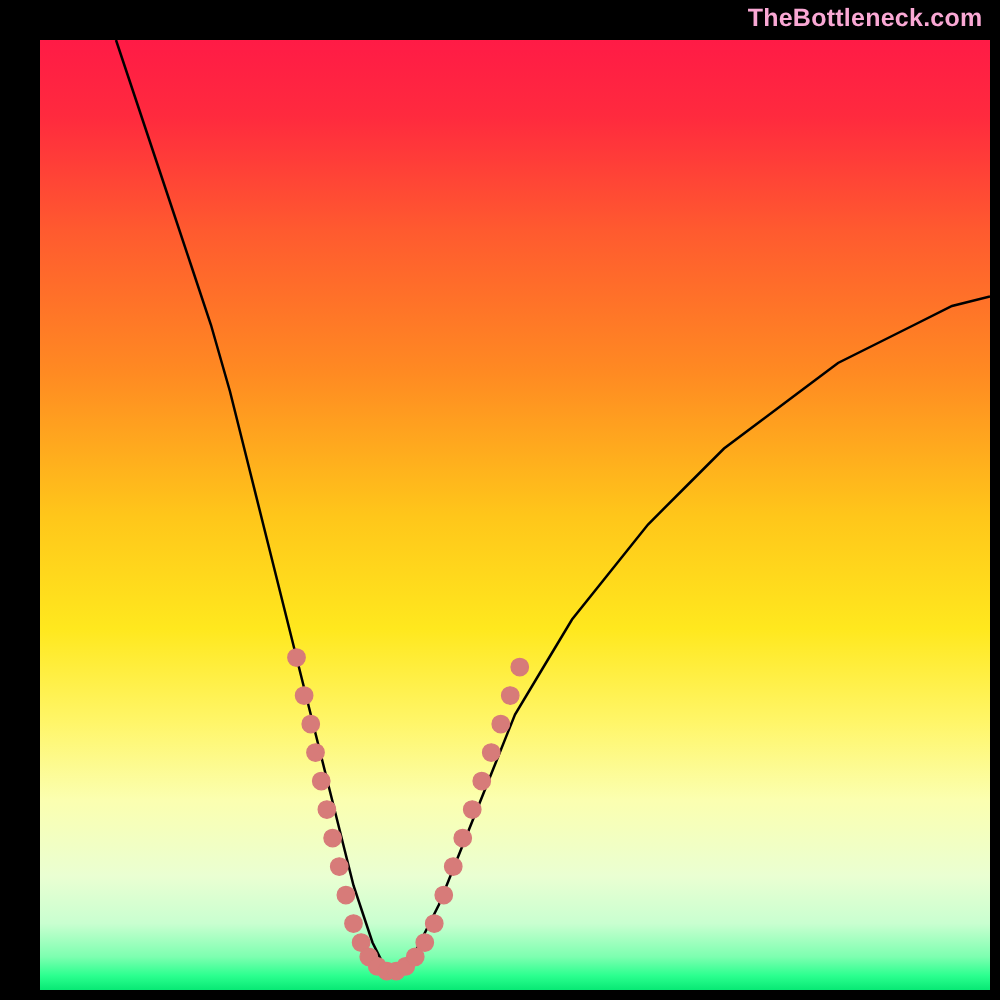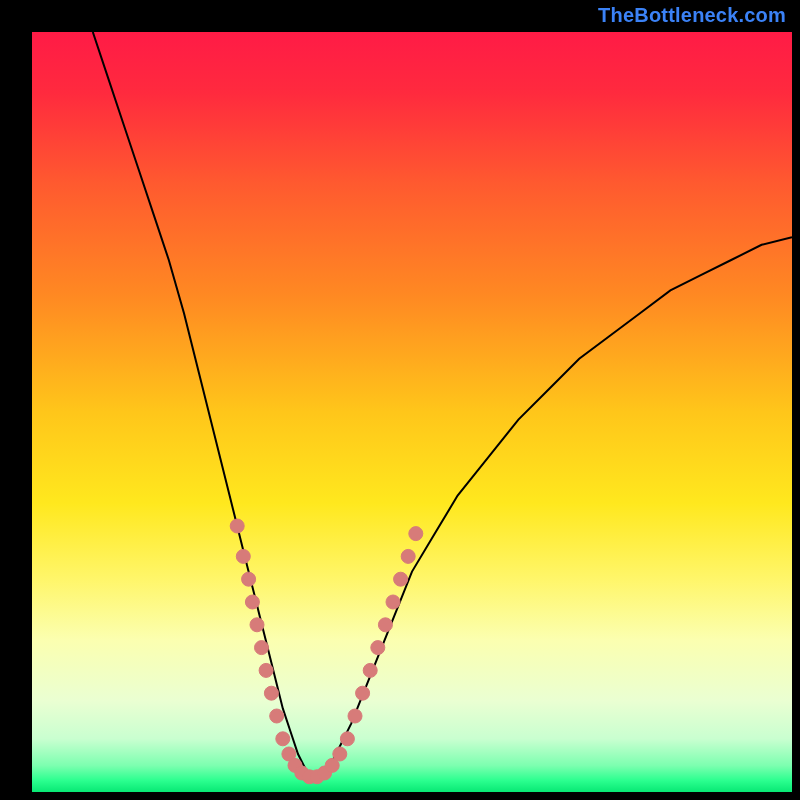--- a/index.html
+++ b/index.html
@@ -21,21 +21,21 @@
     left: 32px;
     top: 32px;
     width: 760px;
     height: 760px;
     overflow: hidden;
   }
   .watermark {
     position: absolute;
     top: 4px;
     right: 14px;
-    color: #3b82f6;
+    color: #f9a8d4;
     font-size: 20px;
     font-weight: 600;
     letter-spacing: 0.2px;
     font-family: Arial, Helvetica, sans-serif;
   }
   svg { display: block; }
 </style>
 </head>
 <body>
 

